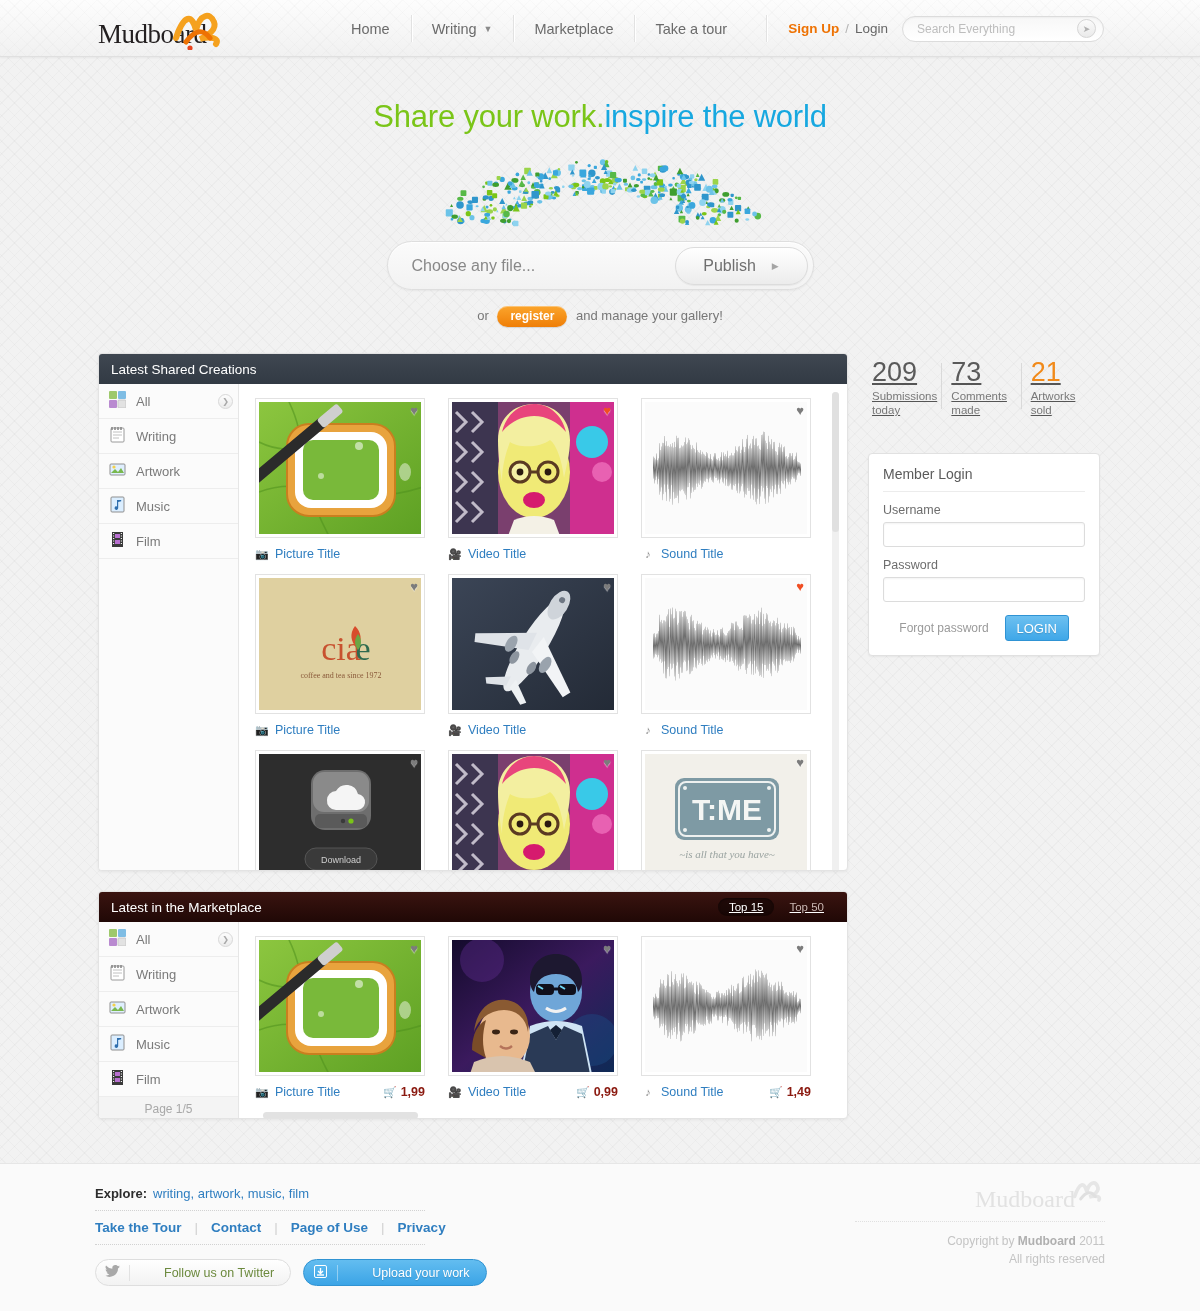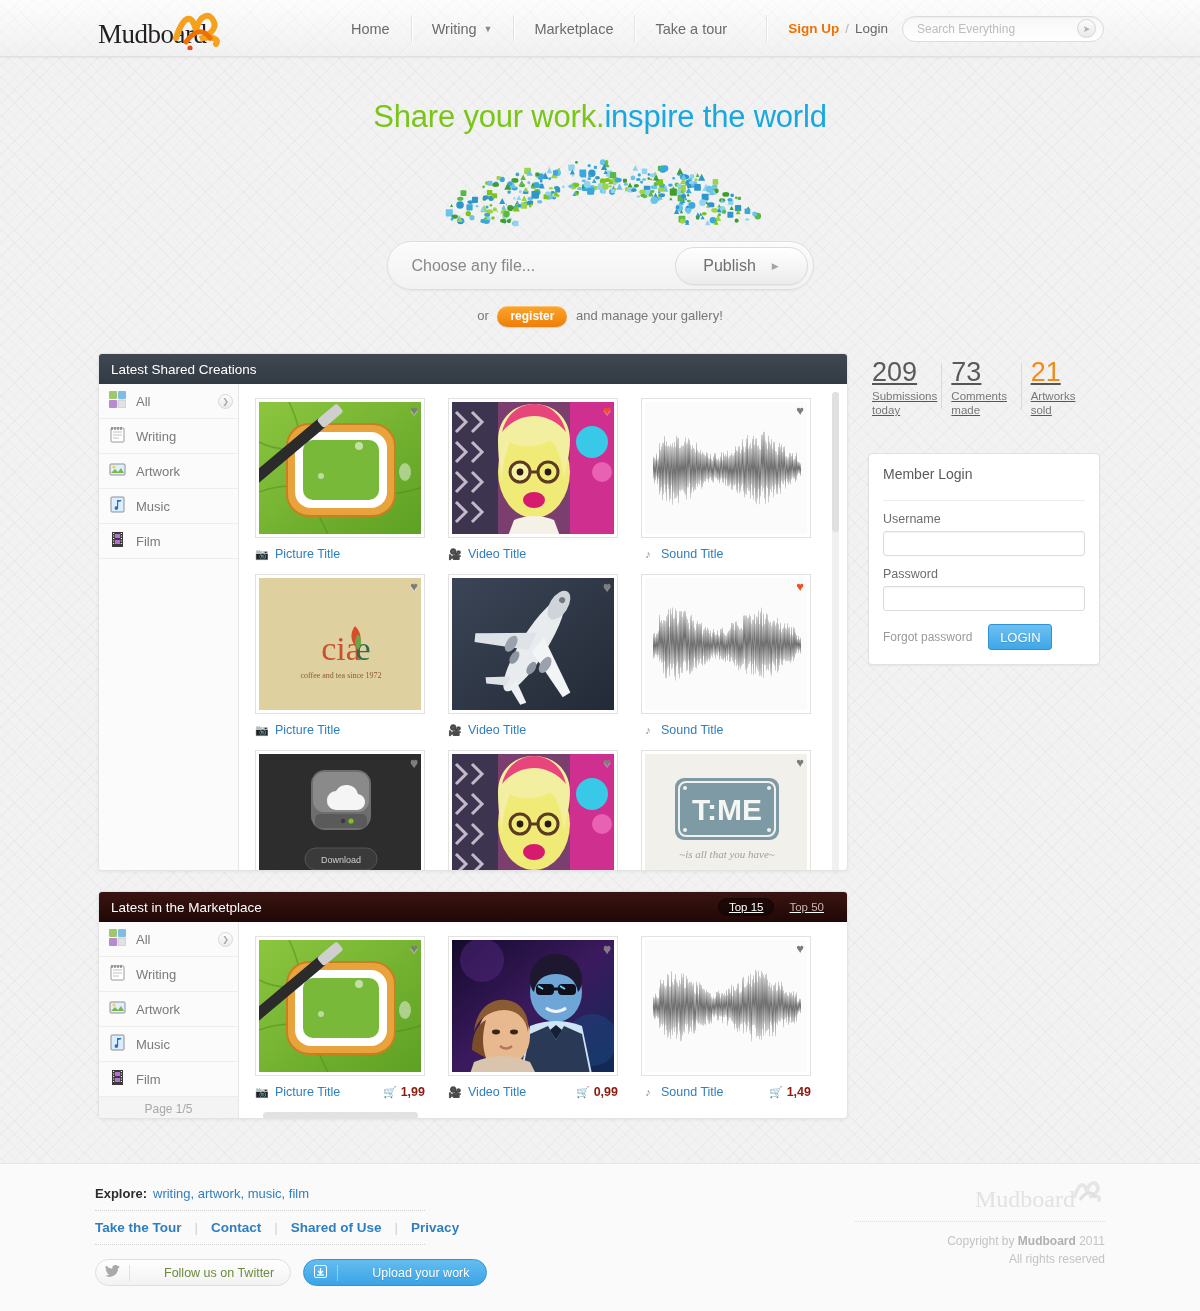--- a/index.html
+++ b/index.html
@@ -230,30 +230,30 @@
     text-shadow: 0 1px 1px rgba(0,0,0,.2);
   }
   #signupnow .chev { font-size: 15px; }
 
   #memberlogin {
     margin-top: 14px; background: #fff;
     border: 1px solid #e1e1e1; border-radius: 4px;
     box-shadow: 0 1px 2px rgba(0,0,0,.05);
     padding: 12px 14px 14px;
   }
-  #memberlogin h3 { font-size: 14px; color: #5b5b5b; font-weight: normal; padding-bottom: 18px; border-bottom: 1px solid #ececec; }
+  #memberlogin h3 { font-size: 14px; color: #5b5b5b; font-weight: normal; padding-bottom: 9px; border-bottom: 1px solid #ececec; }
   .fld-lbl { font-size: 12.5px; color: #6d6d6d; margin: 11px 0 5px; }
   .fld {
     width: 100%; height: 25px;
     border: 1px solid #dcdcdc; border-radius: 3px;
     background: #fff; box-shadow: inset 0 1px 2px rgba(0,0,0,.05);
     outline: none; font-family: "Liberation Sans", sans-serif; font-size: 12px;
     padding: 0 6px; color: #555;
   }
-  .loginrow { display: flex; align-items: center; justify-content: flex-start; gap: 16px; margin-top: 13px; }
+  .loginrow { display: flex; align-items: center; justify-content: center; gap: 16px; margin-top: 13px; }
   .forgot { font-size: 12px; color: #9a9a9a; cursor: pointer; }
   #loginbtn {
     width: 64px; height: 26px; border-radius: 3px;
     background: linear-gradient(#6dc0f0, #3fa7e8);
     border: 1px solid #2f93d4;
     color: #fff; font-size: 13px; cursor: pointer;
     display: flex; align-items: center; justify-content: center;
     text-shadow: 0 1px 1px rgba(0,0,0,.15);
   }
 
@@ -1656,21 +1656,21 @@
   <div id="footer-inner">
     <div id="explore-row">
       <b>Explore:</b><span class="links">writing, artwork, music, film</span>
     </div>
     <div class="dotted"></div>
     <div id="footlinks">
       <span>Take the Tour</span>
       <span class="sep">|</span>
       <span>Contact</span>
       <span class="sep">|</span>
-      <span>Shared of Use</span>
+      <span>Page of Use</span>
       <span class="sep">|</span>
       <span>Privacy</span>
     </div>
     <div class="dotted"></div>
     <div id="footbtns">
       <div class="pillbtn pill-light">
         <span class="pillicon">
           <svg width="15" height="13" viewBox="0 0 15 13">
               <path d="M15 1.6a6 6 0 0 1-1.8.5A3 3 0 0 0 14.5.4a6 6 0 0 1-1.9.7A3 3 0 0 0 7.4 3.8 8.5 8.5 0 0 1 1 .6a3 3 0 0 0 1 4 3 3 0 0 1-1.4-.4 3 3 0 0 0 2.4 3 3 3 0 0 1-1.4 0 3 3 0 0 0 2.8 2.1A6 6 0 0 1 0 10.6a8.5 8.5 0 0 0 13-7.2A6 6 0 0 0 15 1.6z" fill="#a9a9a9"></path>
             </svg>

